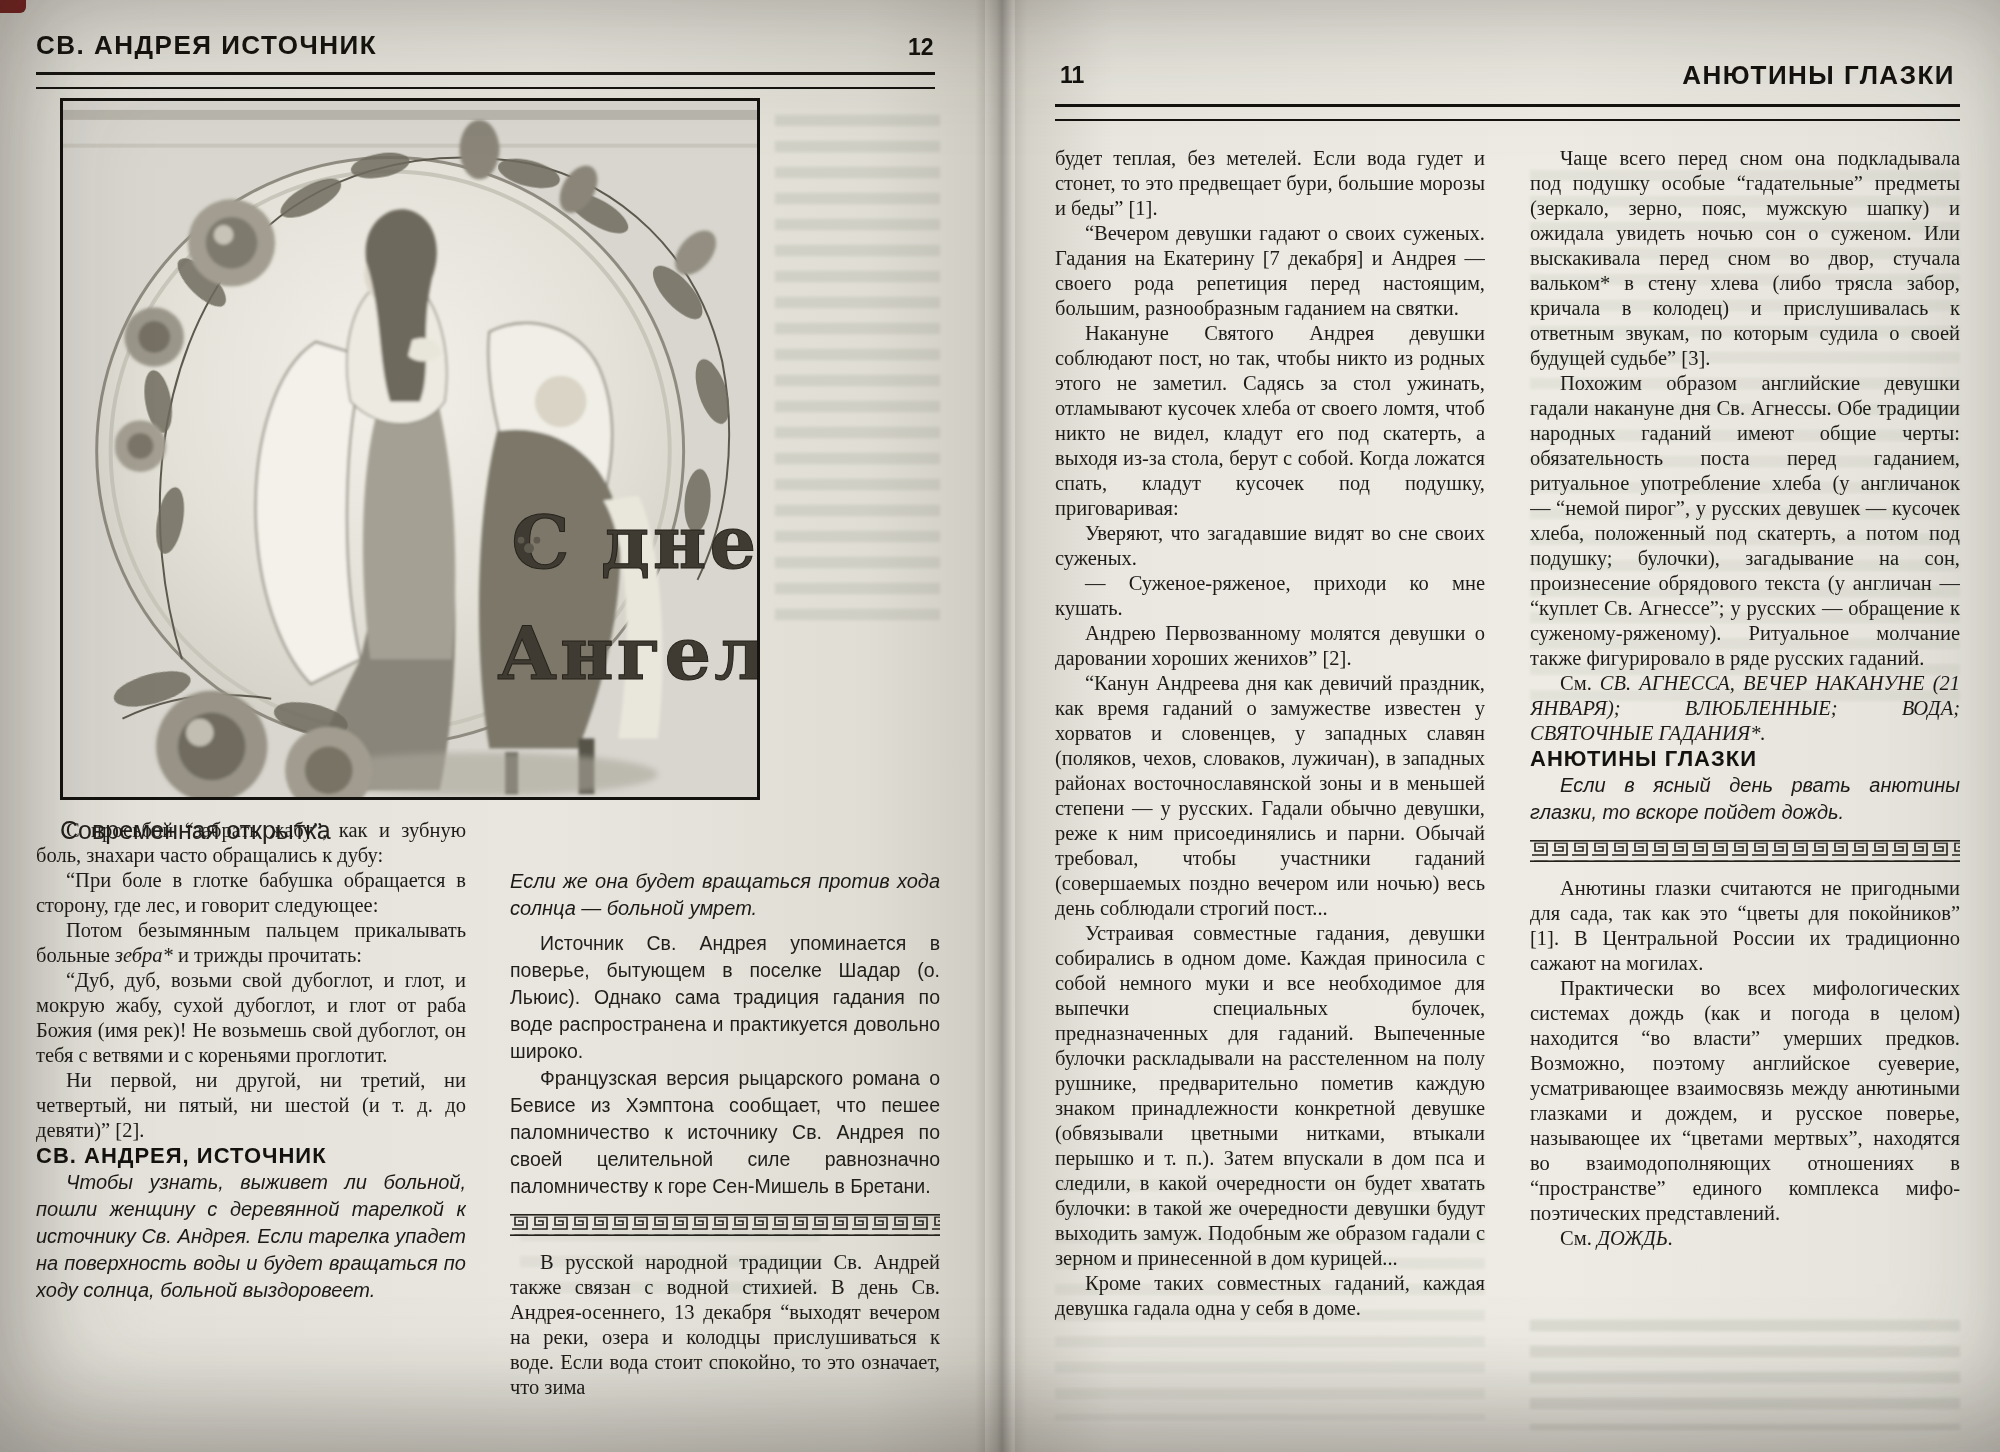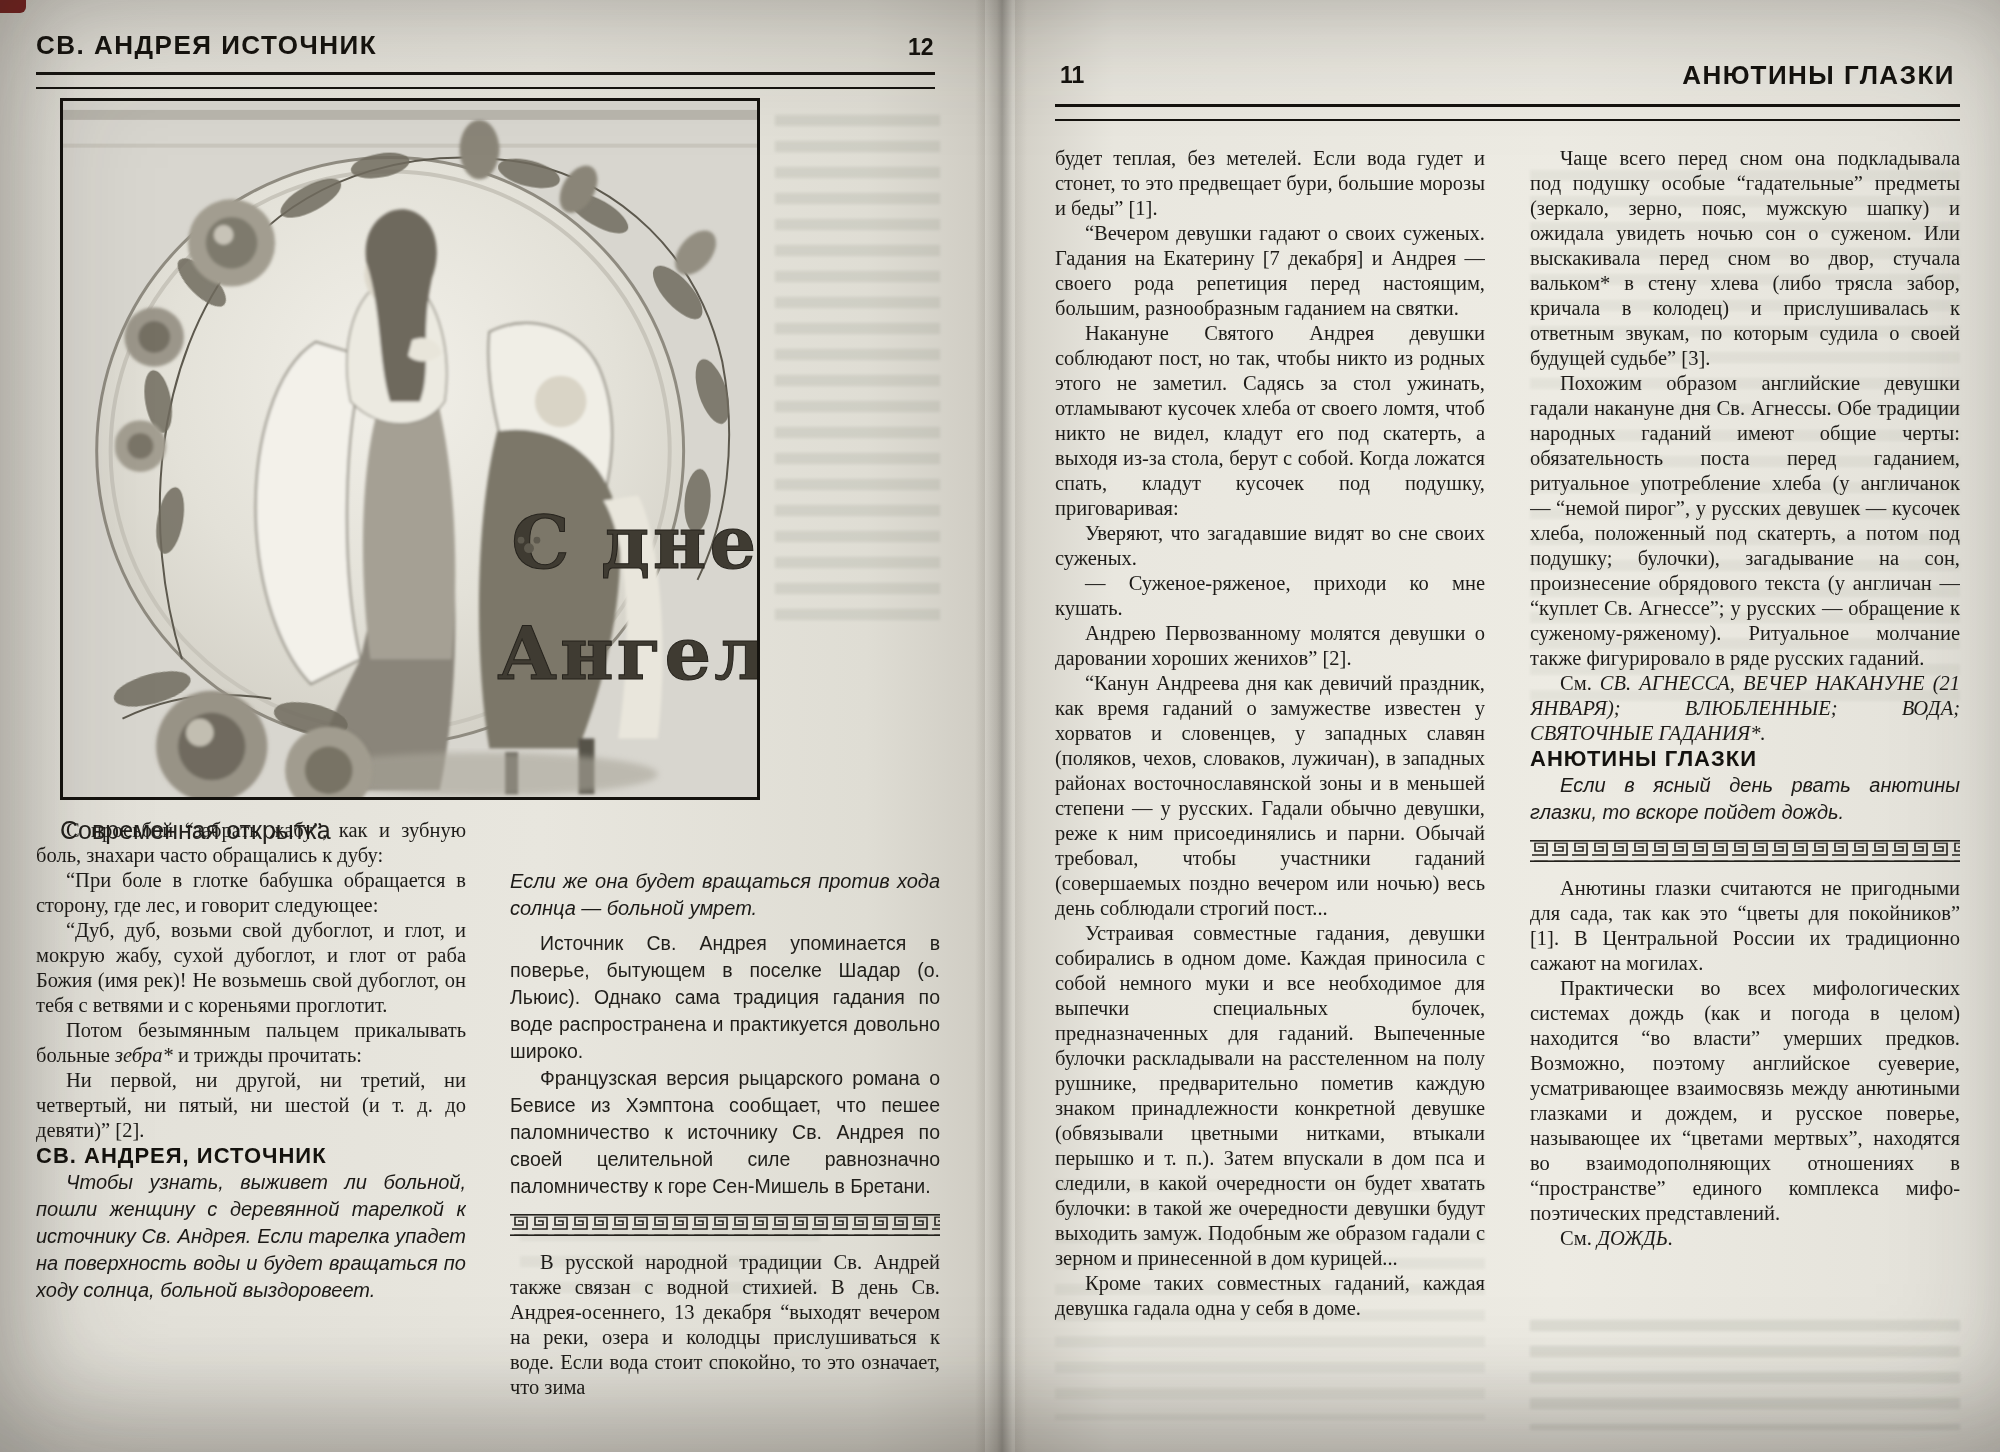--- a/index.html
+++ b/index.html
@@ -147,22 +147,22 @@
       </svg>
     </figure>
     <figcaption class="caption">Современная открытка</figcaption>
 
     <div class="bleed" style="left:775px;top:115px;width:165px;height:520px;"></div>
     <div class="bleed light" style="left:520px;top:1230px;width:300px;height:70px;"></div>
 
     <div class="col" style="left:36px;top:818px;width:430px;height:580px;">
       <p class="serif-p">С просьбой “забрать жабу”, как и зубную боль, знахари часто обращались к дубу:</p>
       <p class="serif-p">“При боле в глотке бабушка обращается в сторону, где лес, и говорит следующее:</p>
+      <p class="serif-p"><span>Потом безымянным пальцем прикалывать больные </span><span class="ital">зебра*</span><span> и трижды прочитать:</span></p>
       <p class="serif-p">“Дуб, дуб, возьми свой дубоглот, и глот, и мокрую жабу, сухой дубоглот, и глот от раба Божия (имя рек)! Не возьмешь свой дубоглот, он тебя с ветвями и с кореньями проглотит.</p>
-      <p class="serif-p"><span>Потом безымянным пальцем прикалывать больные </span><span class="ital">зебра*</span><span> и трижды прочитать:</span></p>
       <p class="serif-p">Ни первой, ни другой, ни третий, ни четвертый, ни пятый, ни шестой (и т. д. до девяти)” [2].</p>
       <p class="entry-heading">СВ. АНДРЕЯ, ИСТОЧНИК</p>
       <p class="entry-p">Чтобы узнать, выживет ли больной, пошли женщину с деревянной тарелкой к источнику Св. Андрея. Если тарелка упадет на поверхность воды и будет вращаться по ходу солнца, больной выздоровеет.</p>
     </div>
 
     <div class="col" style="left:510px;top:868px;width:430px;height:580px;">
       <p class="entry-p cont">Если же она будет вращаться против хода солнца — больной умрет.</p>
       <p class="sans-p" style="margin-top:8px;">Источник Св. Андрея упоминается в поверье, бытующем в поселке Шадар (о. Льюис). Однако сама традиция гадания по воде распространена и практикуется довольно широко.</p>
       <p class="sans-p">Французская версия рыцарского романа о Бевисе из Хэмптона сообщает, что пешее паломничество к источнику Св. Андрея по своей целительной силе равнозначно паломничеству к горе Сен-Мишель в Бретани.</p>
       <svg class="divider" width="430" height="22" viewBox="0 0 430 22">

